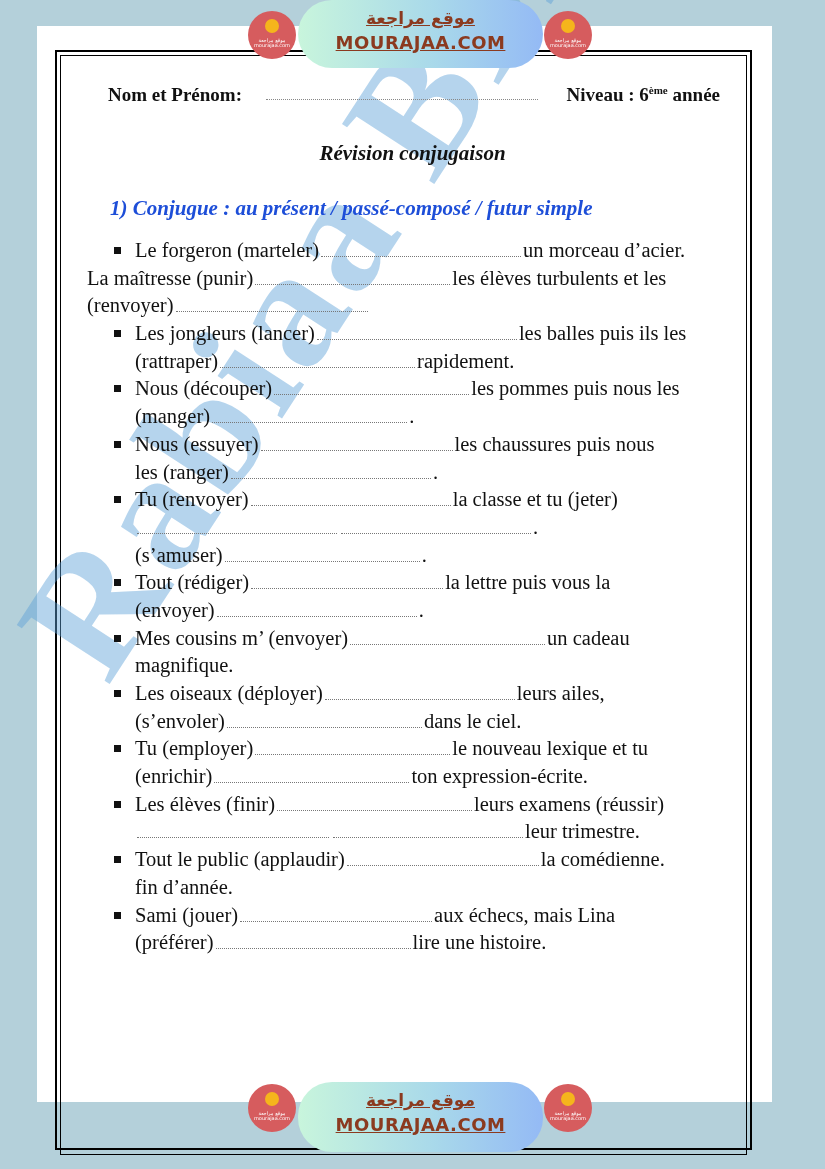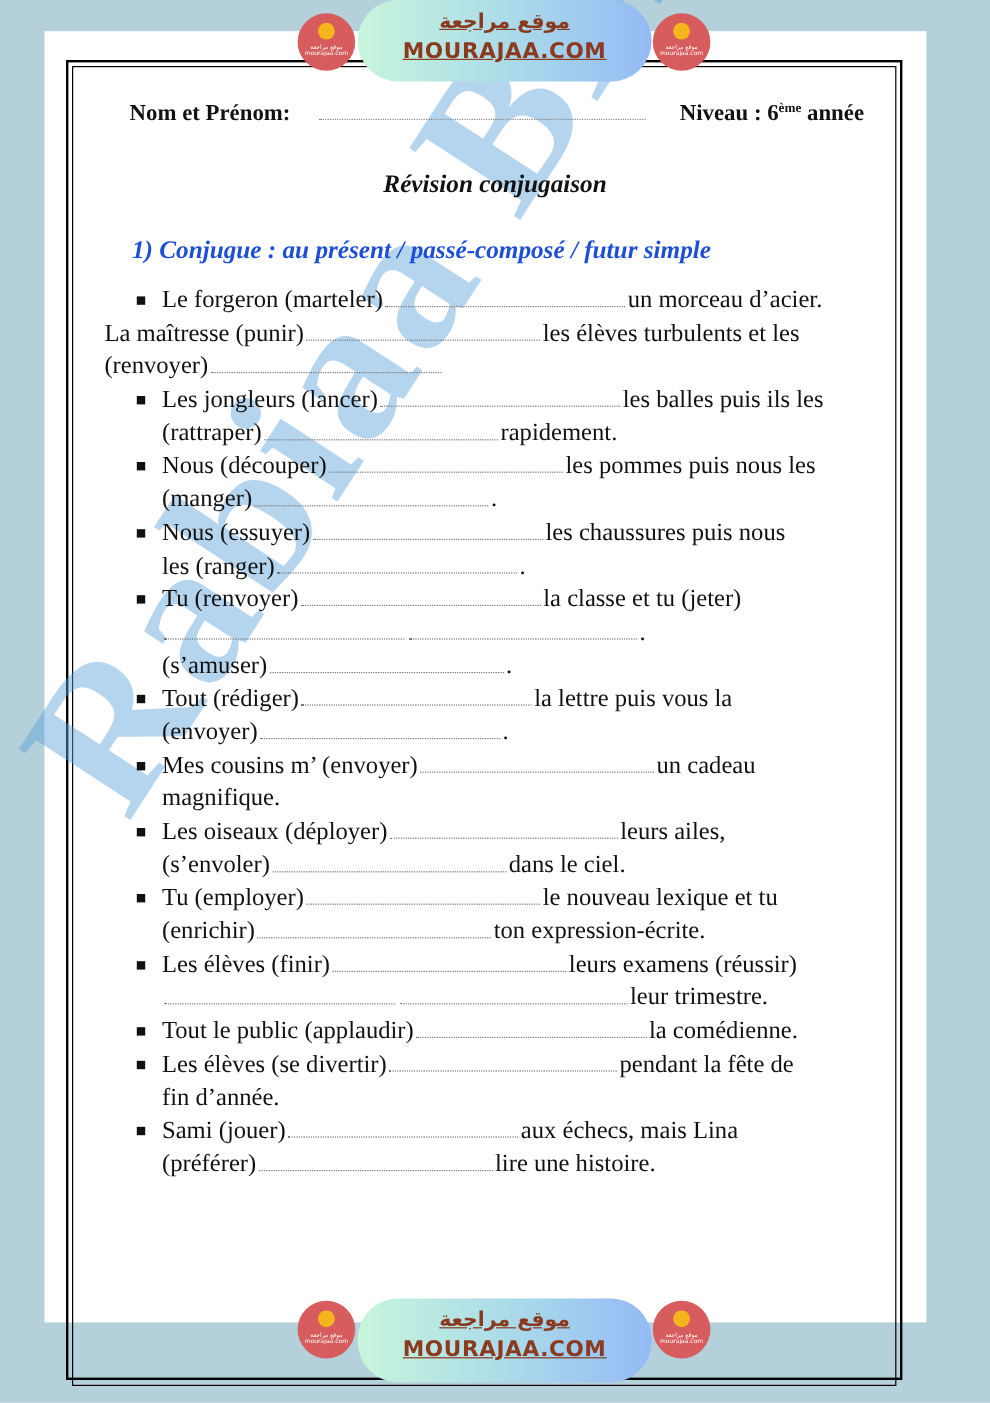--- a/index.html
+++ b/index.html
@@ -124,21 +124,20 @@
     <div class="line ind"><span>(envoyer)</span><span class="dots" style="width: 200px;"></span><span>.</span></div>
     <div class="line ind"><span class="bullet"></span><span>Mes cousins m’ (envoyer)</span><span class="dots" style="width: 195px;"></span><span>un cadeau</span></div>
     <div class="line ind"><span>magnifique.</span></div>
     <div class="line ind"><span class="bullet"></span><span>Les oiseaux (déployer)</span><span class="dots" style="width: 190px;"></span><span>leurs ailes,</span></div>
     <div class="line ind"><span>(s’envoler)</span><span class="dots" style="width: 195px;"></span><span>dans le ciel.</span></div>
     <div class="line ind"><span class="bullet"></span><span>Tu (employer)</span><span class="dots" style="width: 195px;"></span><span>le nouveau lexique et tu</span></div>
     <div class="line ind"><span>(enrichir)</span><span class="dots" style="width: 195px;"></span><span>ton expression-écrite.</span></div>
     <div class="line ind"><span class="bullet"></span><span>Les élèves (finir)</span><span class="dots" style="width: 195px;"></span><span>leurs examens (réussir)</span></div>
     <div class="line ind"><span class="dots" style="width: 192px;"></span><span class="dots" style="width: 190px;"></span><span>leur trimestre.</span></div>
     <div class="line ind"><span class="bullet"></span><span>Tout le public (applaudir)</span><span class="dots" style="width: 192px;"></span><span>la comédienne.</span></div>
-    <div class="line ind"><span class="bullet"></span><span>Les élèves (se divertir)</span><span class="dots" style="width: 190px;"></span><span>pendant la fête de</span></div>
     <div class="line ind"><span>fin d’année.</span></div>
     <div class="line ind"><span class="bullet"></span><span>Sami (jouer)</span><span class="dots" style="width: 192px;"></span><span>aux échecs, mais Lina</span></div>
     <div class="line ind"><span>(préférer)</span><span class="dots" style="width: 195px;"></span><span>lire une histoire.</span></div>
   </div>
 
 <div class="badge-wrap top">
   <div class="circle l">
     <span class="logo"></span>
     <span class="tiny"><span>موقع مراجعة</span><br><span>mourajaa.com</span></span>
   </div>

